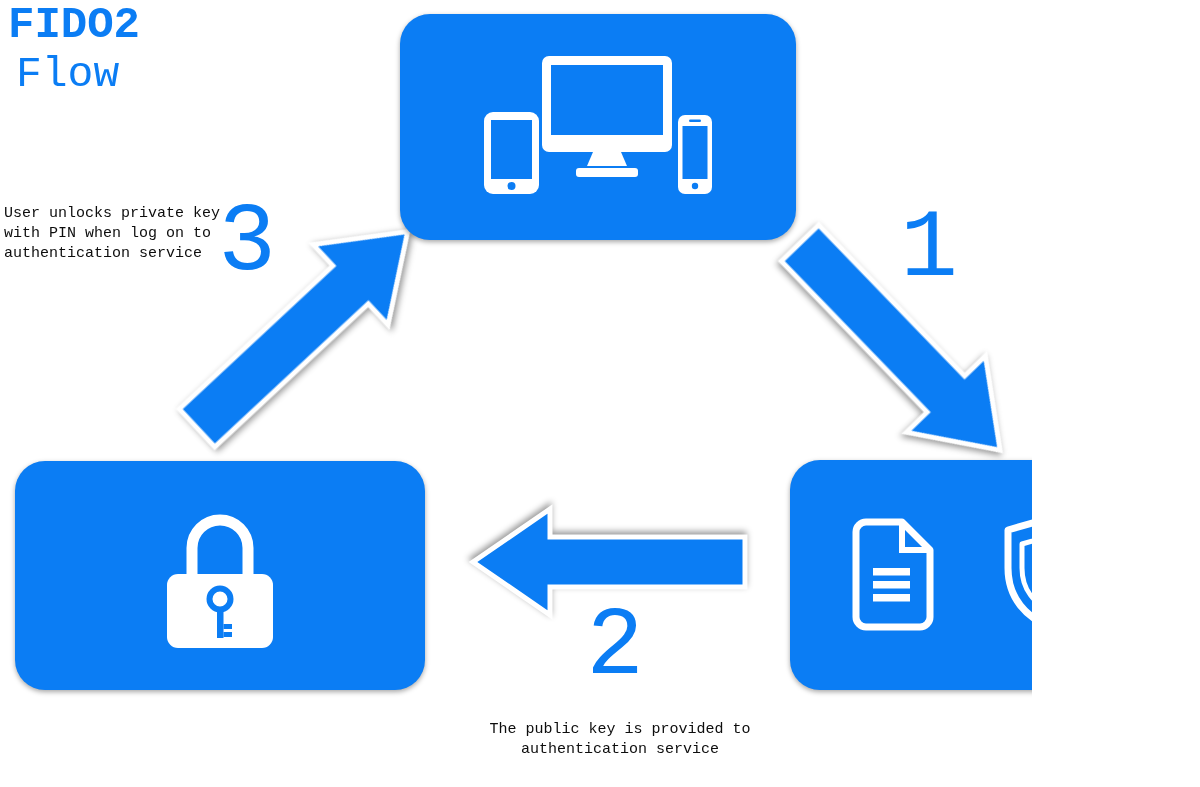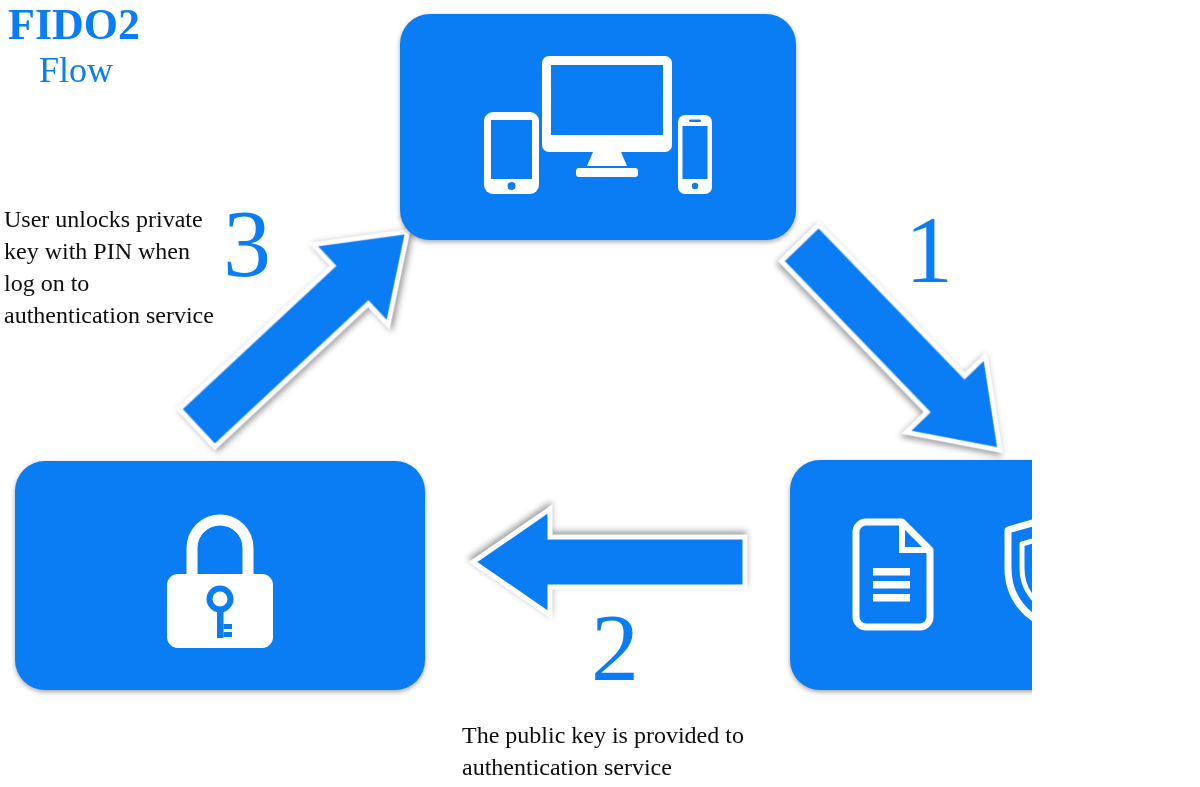--- a/index.html
+++ b/index.html
@@ -1,24 +1,24 @@
 <!DOCTYPE html>
 <html style="--primary-blue: #0b7df4; --text-color: #0d0d0d; --background: #ffffff; --icon-white: #ffffff;"><head>
 <meta charset="utf-8">
 <style>
   html,body{margin:0;padding:0;background:#fff;}
   .canvas{
     position:relative;width:1032px;height:787px;overflow:hidden;
     background:var(--background,#ffffff);
-    font-family:Liberation Serif, serif;
+    font-family:Liberation Mono, monospace;
   }
   
   .title{position:absolute;left:8px;top:0px;color:var(--primary-blue,#0b7df4);}
   .title-main{font-size:44px;font-weight:bold;line-height:1.15;}
-  .title-sub{font-size:36px;font-weight:400;line-height:1.1;margin-left:31px;}
+  .title-sub{font-size:43px;font-weight:400;line-height:1.1;margin-left:8px;}
   
   .node{
     position:absolute;background:var(--primary-blue,#0b7df4);
     border-radius:30px;display:flex;align-items:center;justify-content:center;
     box-shadow:0 2px 5px rgba(0,0,0,.35);
   }
   #node-devices{left:400px;top:14px;width:396px;height:226px;}
   #node-registration{left:790px;top:460px;width:396px;height:230px;gap:58px;}
   #node-lock{left:15px;top:461px;width:410px;height:229px;}
   
@@ -31,24 +31,24 @@
   
   .big-number{
     position:absolute;color:var(--primary-blue,#0b7df4);
     font-size:96px;line-height:1;font-weight:400;text-align:center;
   }
   #number-1{left:893px;top:202px;width:72px;}
   #number-2{left:573px;top:600px;width:84px;}
   #number-3{left:208px;top:196px;width:78px;}
   .step-text{
     position:absolute;color:var(--text-color,#0d0d0d);
-    font-size:24px;line-height:1.33;font-weight:400;
+    font-size:15px;line-height:1.33;font-weight:400;
   }
   #text-1{left:975px;top:206px;width:222px;}
-  #text-2{left:462px;top:720px;width:316px;}
+  #text-2{left:462px;top:720px;width:316px;text-align:center;}
   #text-3{left:4px;top:204px;width:220px;}
   
   .ic-white{fill:#ffffff;}
   .ic-blue{fill:var(--primary-blue,#0b7df4);}
   .st-white{fill:none;stroke:#ffffff;}
   .st-blue{fill:none;stroke:var(--primary-blue,#0b7df4);}
 </style>
 </head>
 <body>
 

